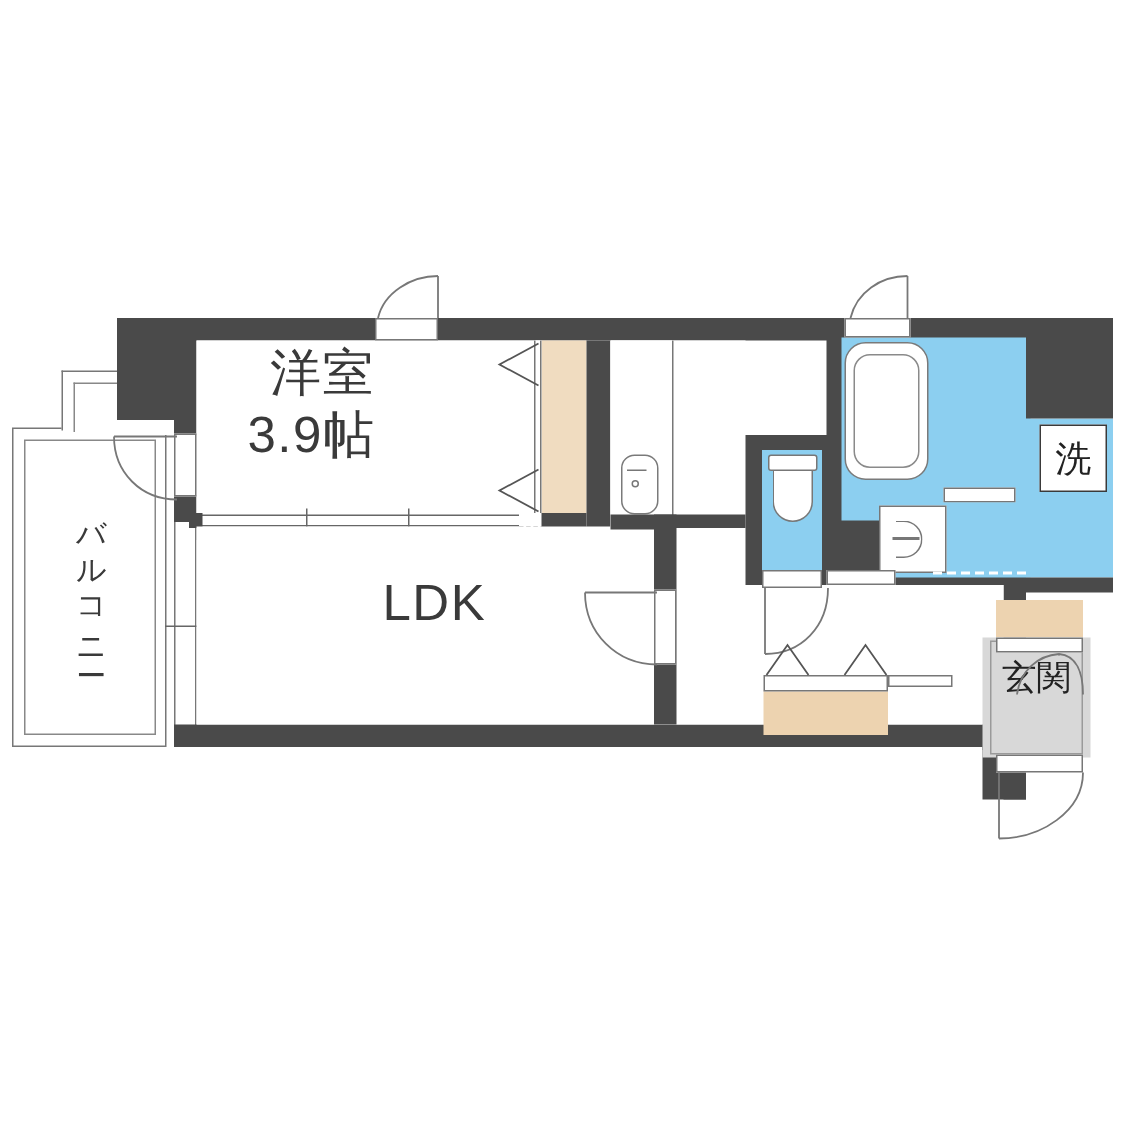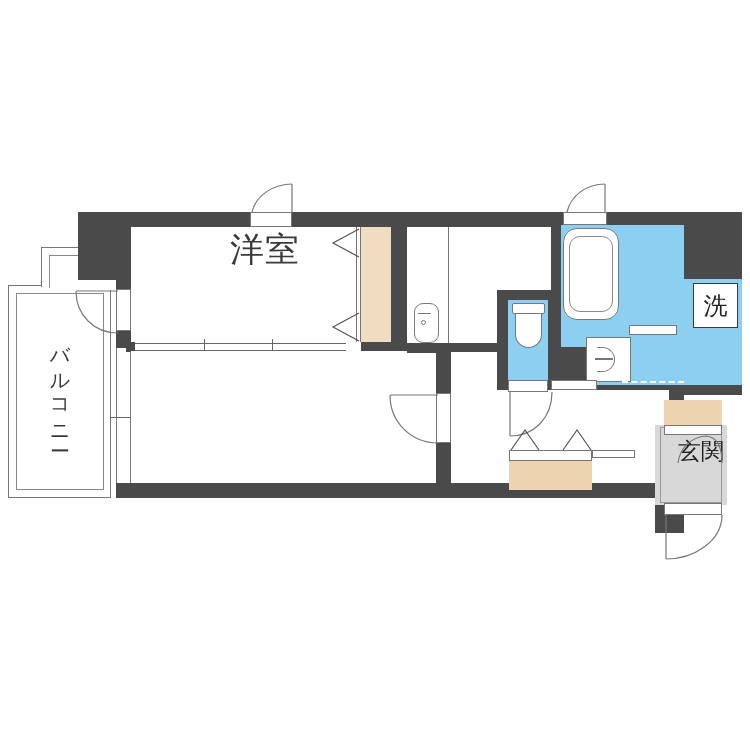--- a/index.html
+++ b/index.html
@@ -8,21 +8,21 @@
   #plan{position:relative;width:750px;height:750px;background:#ffffff;}
   .abs{position:absolute;box-sizing:border-box;}
   
   .wall{background:#4a4a4a;}
   .floorblue{background:#8ccff0;}
   .floortan{background:#edd3b0;}
   .floortan2{background:#f0dcc0;}
   .floorgray{background:#d8d8d8;}
   .white{background:#ffffff;}
   .outline-thin{border:1px solid #888888;background:transparent;}
-  .lbl{position:absolute;color:#3a3a3a;line-height:1.02;text-align:right;}
+  .lbl{position:absolute;color:#3a3a3a;line-height:1.02;text-align:left;}
   .lbl-room{font-size:34px;font-weight:400;letter-spacing:1px;}
   .lbl-ldk{font-size:34px;font-weight:400;letter-spacing:1px;}
   .lbl-vert{writing-mode:vertical-rl;text-orientation:upright;
             font-size:20px;letter-spacing:4px;color:#3a3a3a;}
   .lbl-box{font-size:24px;color:#222;}
   .swingbox{position:absolute;}
   .swingbox svg{display:block;overflow:visible;}
   .bathtub-outer{border:1.4px solid #7a7a7a;border-radius:14px;background:#fff;}
   .bathtub-inner{border:1.2px solid #8a8a8a;border-radius:11px;background:#fff;}
   .sinkbox{border:1.3px solid #7a7a7a;border-radius:9px;background:#fff;}
@@ -67,20 +67,21 @@
 
   <div class="abs wall" style="left:669px;top:212px;width:15px;height:286px;"></div>
 
   <div class="abs wall" style="left:669px;top:400px;width:15px;height:133px;"></div>
   <div class="abs wall" style="left:655px;top:483px;width:29px;height:50px;"></div>
   <div class="abs wall" style="left:655px;top:400px;width:14px;height:100px;"></div>
 
   <div class="abs white" style="left:131px;top:227px;width:230px;height:116px;"></div>
 
   <div class="lbl lbl-room" style="left:180px;top:232px;width:120px;">洋室</div>
+  <div class="lbl lbl-room" style="left:165px;top:273px;width:150px;">3.9帖</div>
 
   <div class="abs white" style="left:250px;top:212px;width:42px;height:15px;border:1.1px solid #777;"></div>
   <div class="swingbox" style="left:250px;top:183px;">
     <svg width="46" height="30" viewBox="0 0 46 30">
       <path d="M42,29 L42,1" stroke="#777" stroke-width="1.2" fill="none"></path>
       <path d="M42,1 C24,1 6,12 2,29" stroke="#777" stroke-width="1.2" fill="none"></path>
     </svg>
   </div>
 
   <div class="abs floortan2" style="left:361px;top:227px;width:30px;height:45px;"></div>
@@ -105,20 +106,21 @@
   <div class="abs" style="left:131px;top:343px;width:215px;height:8px;background:#fff;
               border-top:1.2px solid #666;border-bottom:1.2px solid #666;"></div>
   <div class="abs" style="left:204px;top:339px;width:1.3px;height:16px;background:#666;"></div>
   <div class="abs" style="left:272px;top:339px;width:1.3px;height:16px;background:#666;"></div>
   <div class="abs wall" style="left:126px;top:342px;width:9px;height:10px;"></div>
   <div class="abs dashdark" style="left:346px;top:351px;width:46px;height:1px;"></div>
   <div class="abs wall" style="left:361px;top:342px;width:30px;height:10px;"></div>
   <div class="abs wall" style="left:391px;top:227px;width:16px;height:125px;"></div>
 
   <div class="abs white" style="left:131px;top:351px;width:306px;height:132px;"></div>
+  <div class="lbl lbl-ldk" style="left:255px;top:385px;width:120px;">LDK</div>
 
   <div class="abs white" style="left:407px;top:227px;width:90px;height:125px;"></div>
   <div class="abs" style="left:407px;top:227px;width:42px;height:125px;background:#fff;
               border-right:1.2px solid #777;"></div>
   <div class="abs sinkbox" style="left:414px;top:303px;width:25px;height:40px;"></div>
   <div class="abs" style="left:418px;top:313px;width:13px;height:1.4px;background:#777;"></div>
   <div class="abs" style="left:421px;top:320px;width:5px;height:5px;border:1.1px solid #777;border-radius:50%;"></div>
   <div class="abs wall" style="left:407px;top:343px;width:90px;height:10px;"></div>
 
   <div class="abs white" style="left:437px;top:352px;width:232px;height:131px;"></div>

